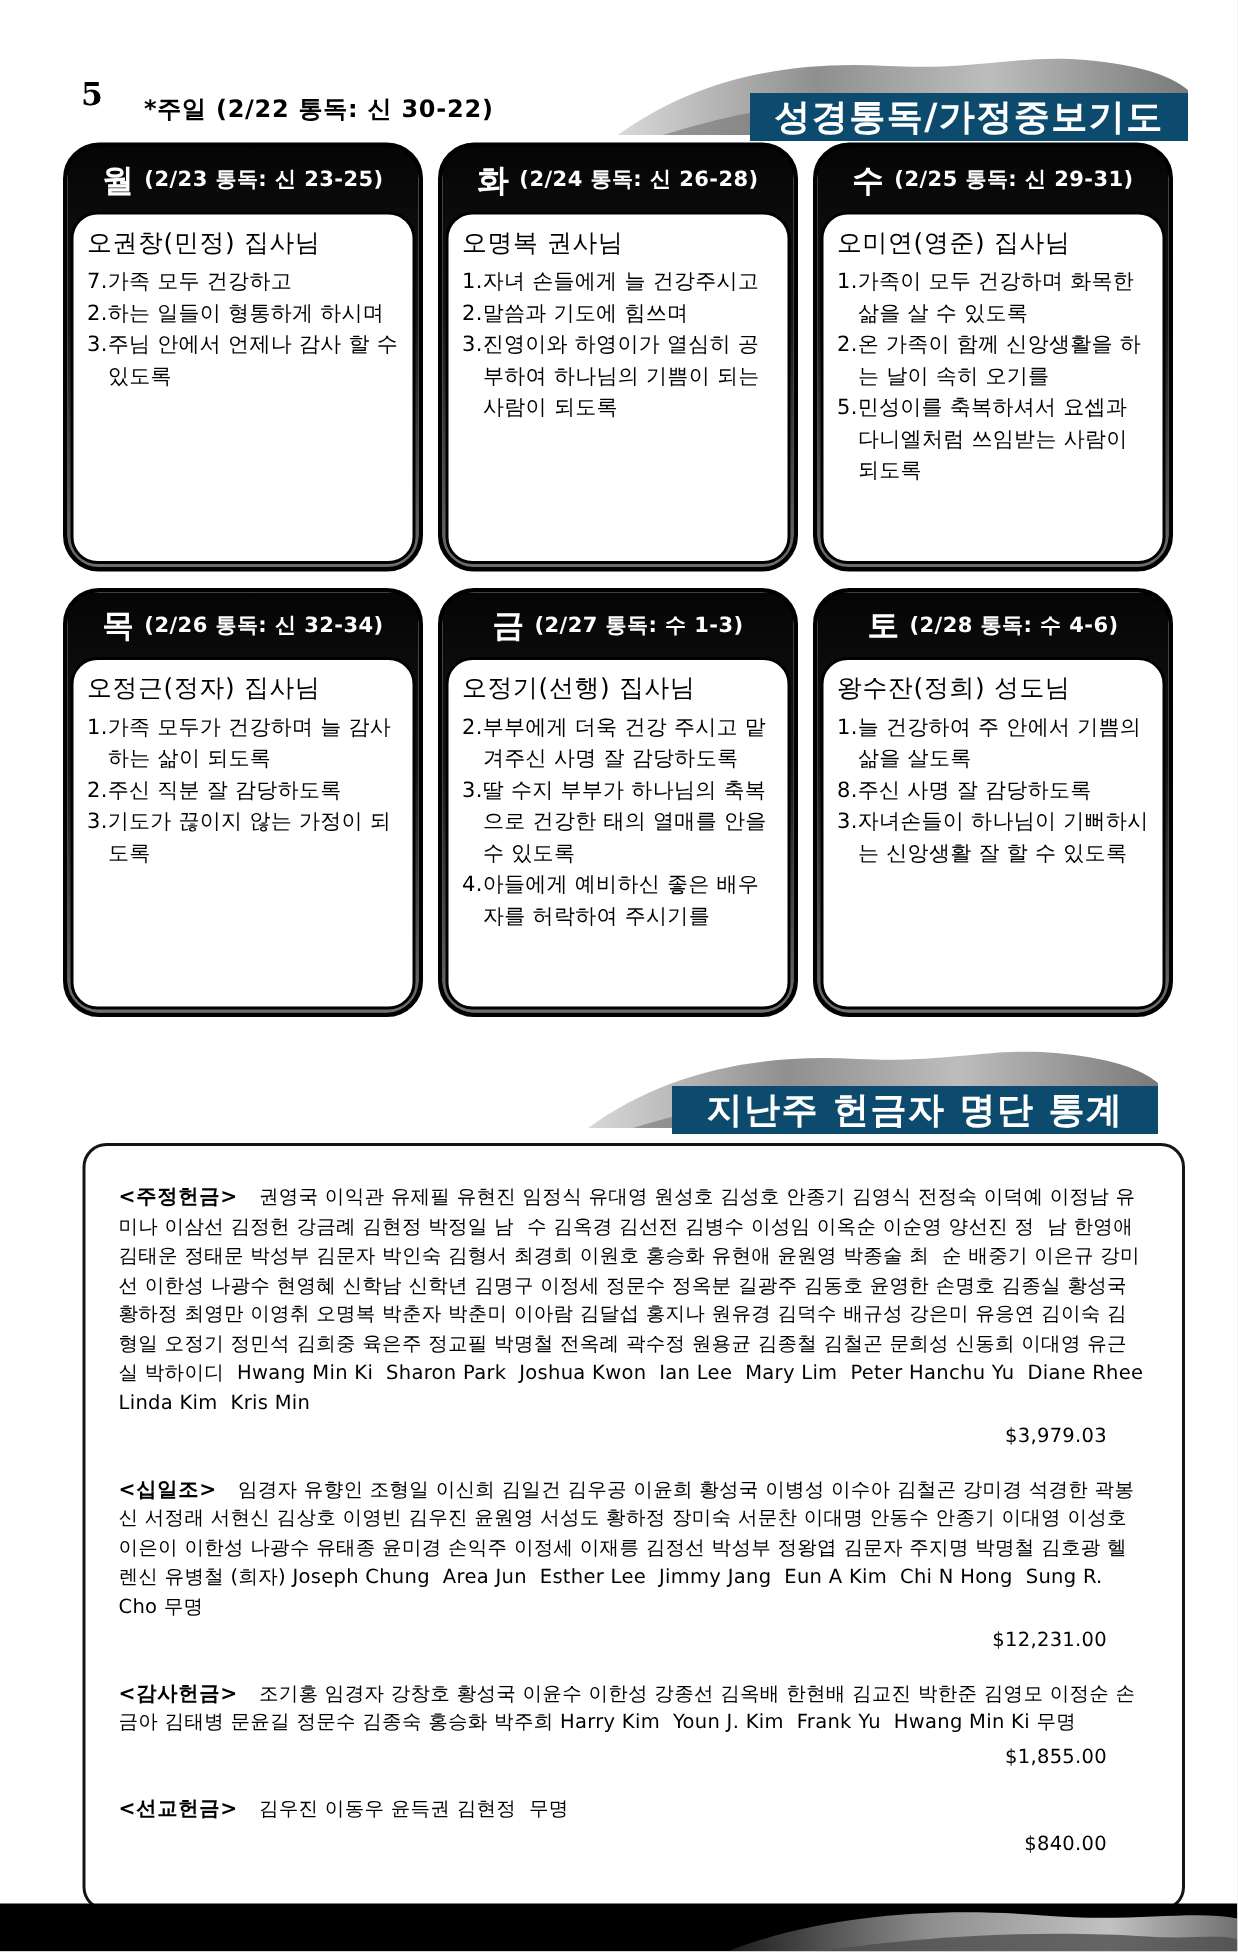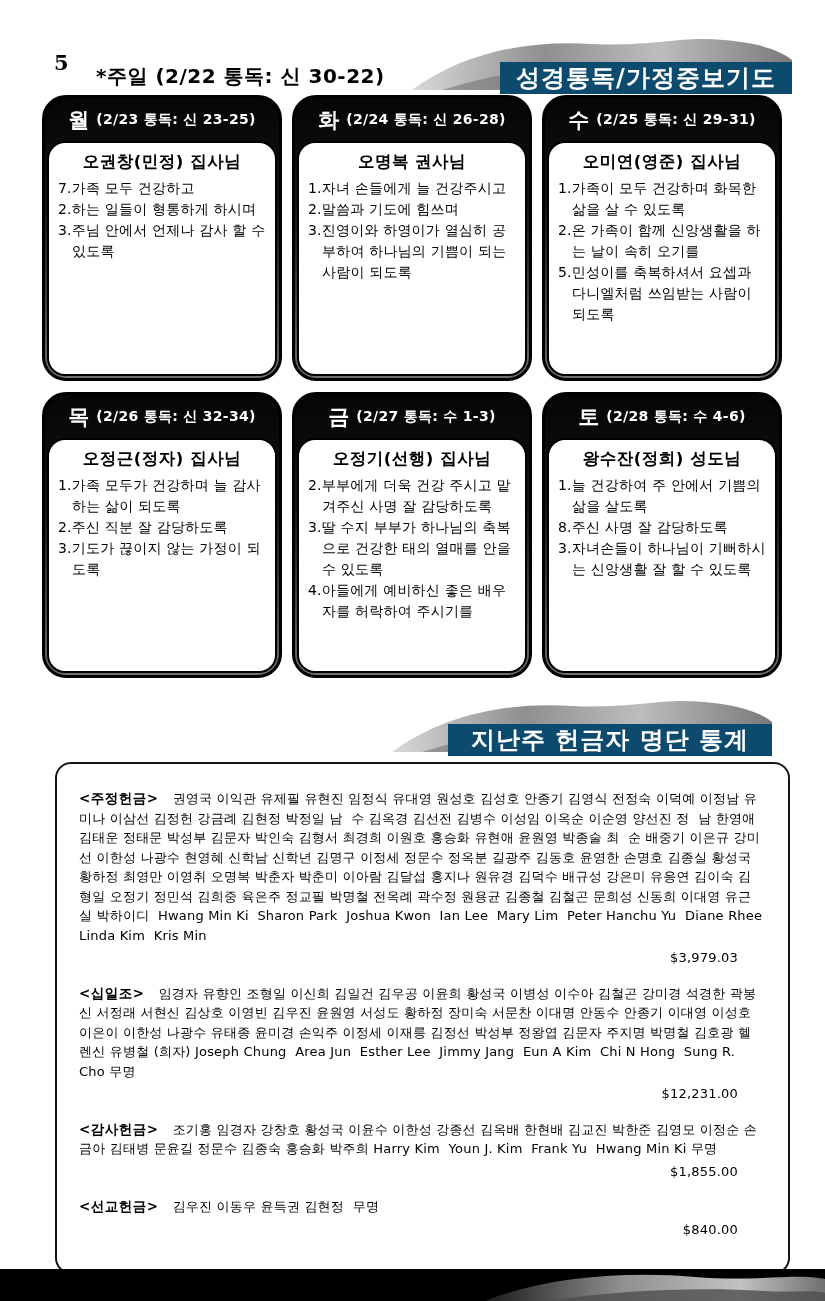--- a/index.html
+++ b/index.html
@@ -5,21 +5,21 @@
   * { margin:0; padding:0; box-sizing:border-box; }
   html,body { background:#e9e9e9; }
   body { font-family:"DejaVu Sans","Liberation Sans",sans-serif; }
   .page {
     position:relative; width:825px; height:1301px; margin:0 auto;
     background:#ffffff; color:#000; overflow:hidden;
   }
 
   
   .page-number { position:absolute; left:54px; top:50px; font-family:"DejaVu Serif","Liberation Serif",serif; font-size:21px; font-weight:bold; }
-  .sunday-note { position:absolute; left:96px; top:63px; font-size:20px; font-weight:bold; letter-spacing:0.5px; }
+  .sunday-note { position:absolute; left:96px; top:63px; font-size:16px; font-weight:bold; letter-spacing:0.5px; }
 
   
   .banner { position:absolute; width:380px; height:58px; }
   .banner-top { left:412px; top:36px; }
   .banner-mid { left:392px; top:698px; }
   .banner svg.wave { position:absolute; left:0; top:0; width:100%; height:100%; }
   .banner-bar {
     position:absolute; bottom:0; right:0; height:32px; background:#0c4a6e;
     color:#fff; font-weight:bold; display:flex; align-items:center; justify-content:center;
     font-size:24px; letter-spacing:1px; padding:0 8px; white-space:nowrap;
@@ -40,21 +40,21 @@
   .card-header {
     flex:none; height:43px; display:flex; align-items:center; justify-content:center; gap:7px;
     color:#fff; font-weight:bold;
   }
   .card-header .day  { font-size:21px; }
   .card-header .info { font-size:14px; letter-spacing:0.3px; }
   .card-body {
     flex:1; background:#fff; border:2.5px solid #000; border-radius:18px;
     margin:0 2px 2px; padding:8px 9px 6px; overflow:hidden;
   }
-  .card-title { text-align:center; font-weight:bold; font-size:16.5px; margin-bottom:5px; letter-spacing:0.5px; }
+  .card-title { text-align:left; font-weight:normal; font-size:16.5px; margin-bottom:5px; letter-spacing:0.5px; }
   .item { font-size:14px; line-height:1.5; padding-left:14px; text-indent:-14px; letter-spacing:0.2px; }
 
   
   .offering-box {
     position:absolute; left:55px; top:762px; width:735px; height:512px;
     border:2.5px solid #151515; border-radius:16px;
     padding:24px 24px 14px 22px; font-size:13px; line-height:1.5; letter-spacing:0.2px;
   }
   .section { margin-bottom:4px; }
   .names-line { white-space:pre-wrap; }

